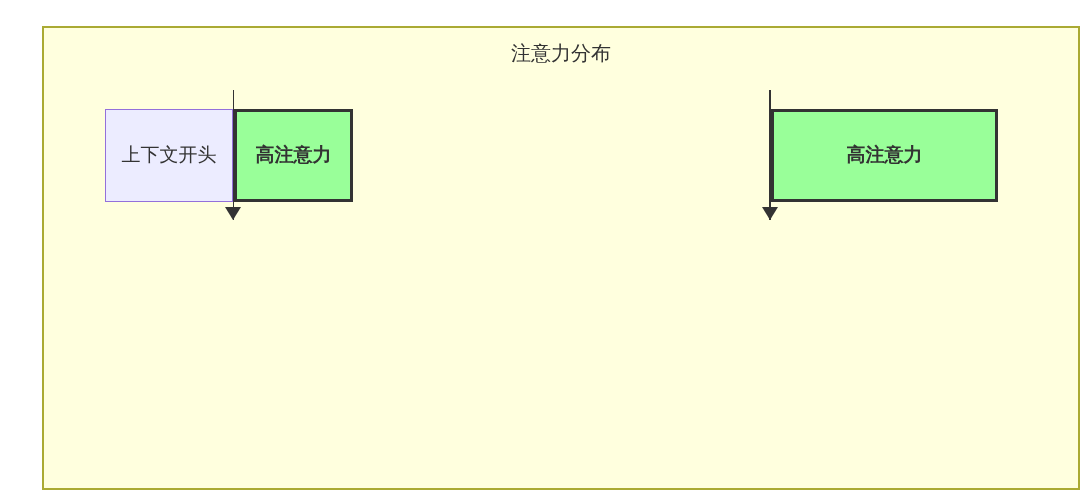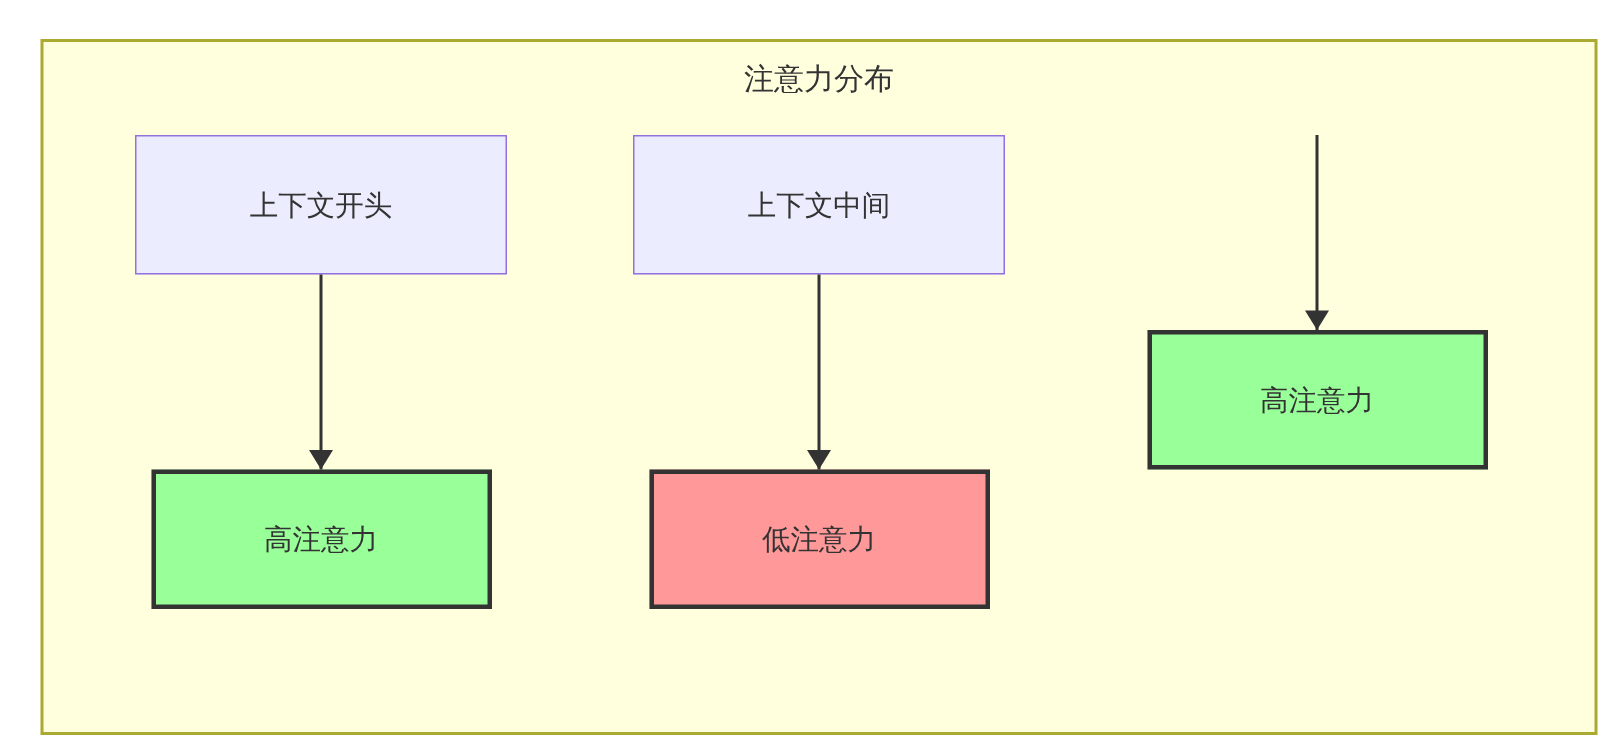--- a/index.html
+++ b/index.html
@@ -6,21 +6,21 @@
     margin: 0;
     padding: 0;
     width: 1080px;
     height: 496px;
     background: #ffffff;
     font-family: "Liberation Sans", "DejaVu Sans", sans-serif;
     color: var(--text, #333333);
   }
   .diagram-container {
     position: absolute;
-    left: 27px;
+    left: 42px;
     top: 26px;
     width: 1038px;
     height: 464px;
     box-sizing: border-box;
     background: var(--container-fill, #ffffde);
     border: 2px solid var(--container-stroke, #aaaa33);
   }
   .diagram-title {
     text-align: center;
     padding-top: 12px;
@@ -30,21 +30,21 @@
   }
   .columns {
     display: flex;
     justify-content: space-between;
     padding: 0 61px;
     margin-top: 24px;
   }
   .column {
     width: 248px;
     display: flex;
-    flex-direction: column;
+    flex-direction: row;
     align-items: center;
   }
   .source-box {
     box-sizing: border-box;
     width: 248px;
     height: 93px;
     background: var(--source-fill, #ececff);
     border: 1px solid var(--source-stroke, #9370db);
     display: flex;
     align-items: center;
@@ -71,20 +71,21 @@
   }
   .target-box {
     box-sizing: border-box;
     width: 227px;
     height: 93px;
     border: 3px solid var(--node-stroke, #333333);
     display: flex;
     align-items: center;
     justify-content: center;
     font-size: 19px;
+    font-weight: bold;
   }
   .target-high { background: var(--high-fill, #99ff99); }
   .target-low  { background: var(--low-fill, #ff9999); }
 </style>
 </head>
 <body>
 
 <div class="diagram-container">
   <div class="diagram-title">注意力分布</div>
   <div class="columns">
@@ -92,29 +93,20 @@
     <div class="column">
       <div class="source-box">
         <span>上下文开头</span>
       </div>
       <div class="arrow"></div>
       <div class="target-box target-high">
         <span>高注意力</span>
       </div>
     </div>
 
-    <div class="column">
-      <div class="source-box">
-        <span>上下文中间</span>
-      </div>
-      <div class="arrow"></div>
-      <div class="target-box target-low">
-        <span>低注意力</span>
-      </div>
-    </div>
 
     <div class="column">
       <div class="arrow"></div>
       <div class="target-box target-high">
         <span>高注意力</span>
       </div>
     </div>
 
   </div>
 </div>

